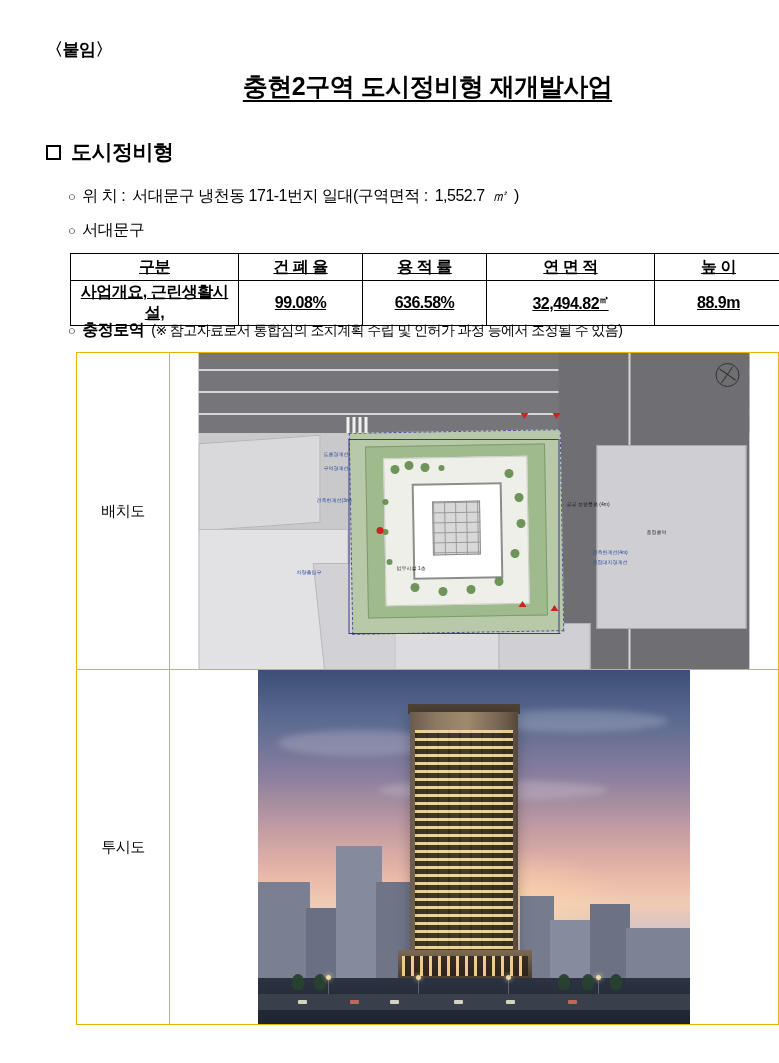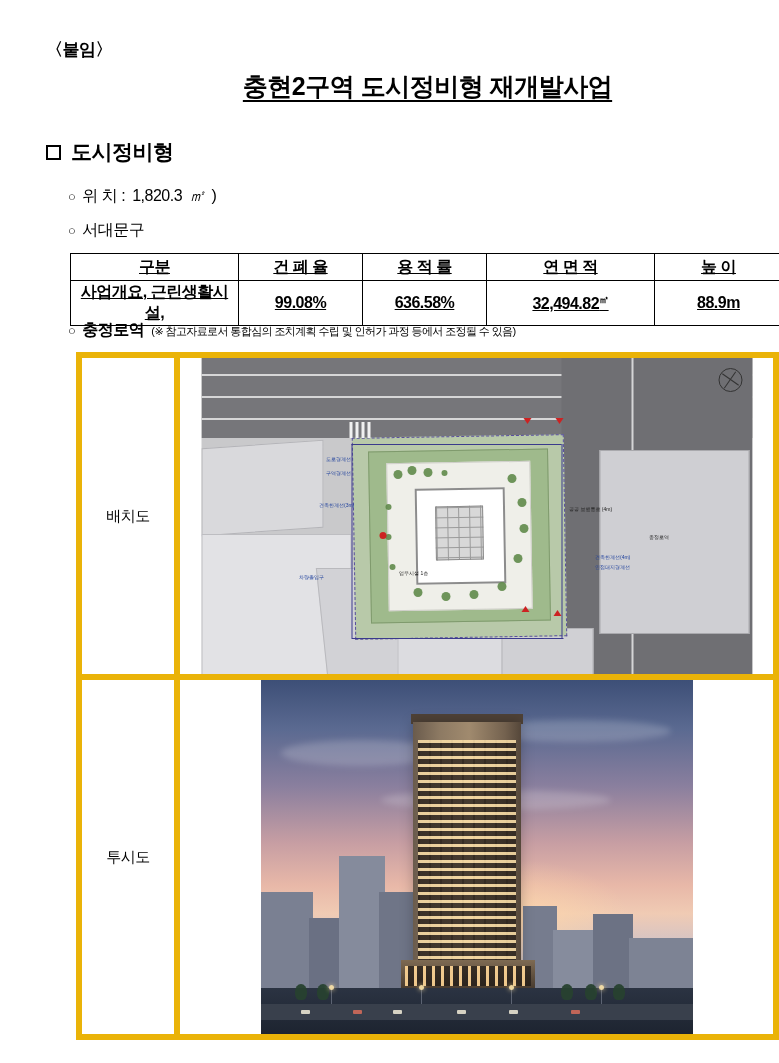--- a/index.html
+++ b/index.html
@@ -73,21 +73,21 @@
   }
   .circ {
     font-size: 13px;
     line-height: 1;
   }
   .b1 { top: 186px; }
   .b2 { top: 220px; }
   .b3 { top: 320px; }
   .b3 .lbl { font-weight: bold; }
   .note {
-    font-size: 11px;
+    font-size: 14px;
     letter-spacing: -0.6px;
   }
   sup.unit {
     font-size: 10px;
     vertical-align: super;
   }
   em.ital {
     font-style: italic;
     font-family: "Liberation Serif", serif;
   }
@@ -129,21 +129,21 @@
   
   table.figs {
     position: absolute;
     left: 38px;
     top: 352px;
     width: 703px;
     border-collapse: collapse;
     table-layout: fixed;
   }
   table.figs td {
-    border: 6px solid #eab308;
+    border: 1px solid #eab308;
     padding: 0;
     vertical-align: middle;
   }
   td.fig-label {
     width: 92px;
     text-align: center;
     font-size: 15px;
     letter-spacing: -0.5px;
   }
   .fig-cell { position: relative; }
@@ -356,21 +356,22 @@
   <div class="doc-title">충현2구역 도시정비형 재개발사업</div>
 
   <div class="section-head">
     <span class="sq"></span>
     <span>도시정비형</span>
   </div>
 
   <div class="bullet-row b1">
     <span class="circ">○</span>
     <span>위  치 :</span>
-    <span>1,820.3</span>
+    <span>서대문구 냉천동 171-1번지 일대(구역면적 :</span>
+    <span>1,552.7</span>
       <em class="ital">㎡</em>
       <span>)</span>
   </div>
 
   <div class="bullet-row b2">
     <span class="circ">○</span>
     <span>서대문구</span>
   </div>
 
   <table class="specs">

